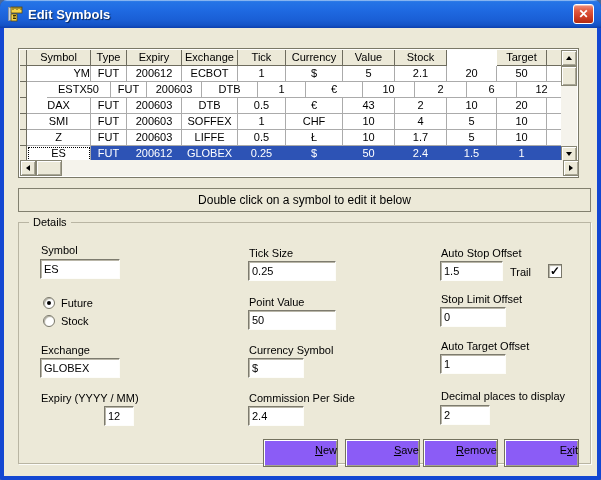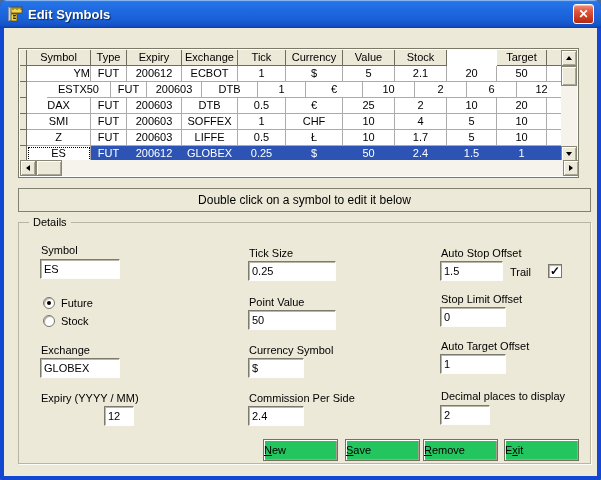--- a/index.html
+++ b/index.html
@@ -52,23 +52,23 @@
   input.tb{outline:none;}
   
   .radio{position:absolute;width:12px;height:12px;border-radius:50%;background:#fff;border:1px solid #79776a;
     box-shadow:inset 1px 1px 1px #b0ad9e;}
   .radio.checked::after{content:"";position:absolute;left:3px;top:3px;width:4px;height:4px;border-radius:50%;background:#000;}
   .radio-lbl{position:absolute;font-size:11px;}
   .checkbox{position:absolute;width:14px;height:14px;background:#fff;border:1px solid #79776a;
     box-shadow:inset 1px 1px 1px #b0ad9e;font-size:12px;line-height:12px;text-align:center;color:#000;}
   .checkbox.checked::after{content:"✓";font-weight:bold;}
   
-  .btn{position:absolute;width:75px;height:22px;background:#22c55e;border:1px solid #74725f;
+  .btn{position:absolute;width:75px;height:28px;background:#8b5cf6;border:1px solid #74725f;
     box-shadow:inset 1px 1px 0 #fff,inset -1px -1px 0 #a5a28f;font-size:11px;color:#000;
-    text-align:left;line-height:20px;cursor:pointer;}
+    text-align:right;line-height:20px;cursor:pointer;}
   .btn u{text-decoration:underline;}
 </style>
 </head>
 <body>
 
 <div id="win">
 
   <div id="titlebar">
     <svg id="title-icon" viewBox="0 0 16 16">
       <rect x="1" y="1" width="4" height="14" fill="#8494a8"></rect>
@@ -131,21 +131,21 @@
             <div class="gcell dcell fillcell" style="width: auto;"></div>
           </div>
           <div class="grid-row">
             <div class="gcell hcell" style="width: 7px;"></div>
             <div class="gcell dcell" style="width: 64px;">DAX</div>
             <div class="gcell dcell" style="width: 36px;">FUT</div>
             <div class="gcell dcell" style="width: 55px;">200603</div>
             <div class="gcell dcell" style="width: 56px;">DTB</div>
             <div class="gcell dcell" style="width: 48px;">0.5</div>
             <div class="gcell dcell" style="width: 57px;">€</div>
-            <div class="gcell dcell" style="width: 52px;">25</div>
+            <div class="gcell dcell" style="width: 52px;">43</div>
             <div class="gcell dcell" style="width: 52px;">2</div>
             <div class="gcell dcell" style="width: 50px;">10</div>
             <div class="gcell dcell" style="width: 50px;">20</div>
             <div class="gcell dcell fillcell" style="width: auto;"></div>
           </div>
           <div class="grid-row">
             <div class="gcell hcell" style="width: 7px;"></div>
             <div class="gcell dcell" style="width: 64px;">SMI</div>
             <div class="gcell dcell" style="width: 36px;">FUT</div>
             <div class="gcell dcell" style="width: 55px;">200603</div>

